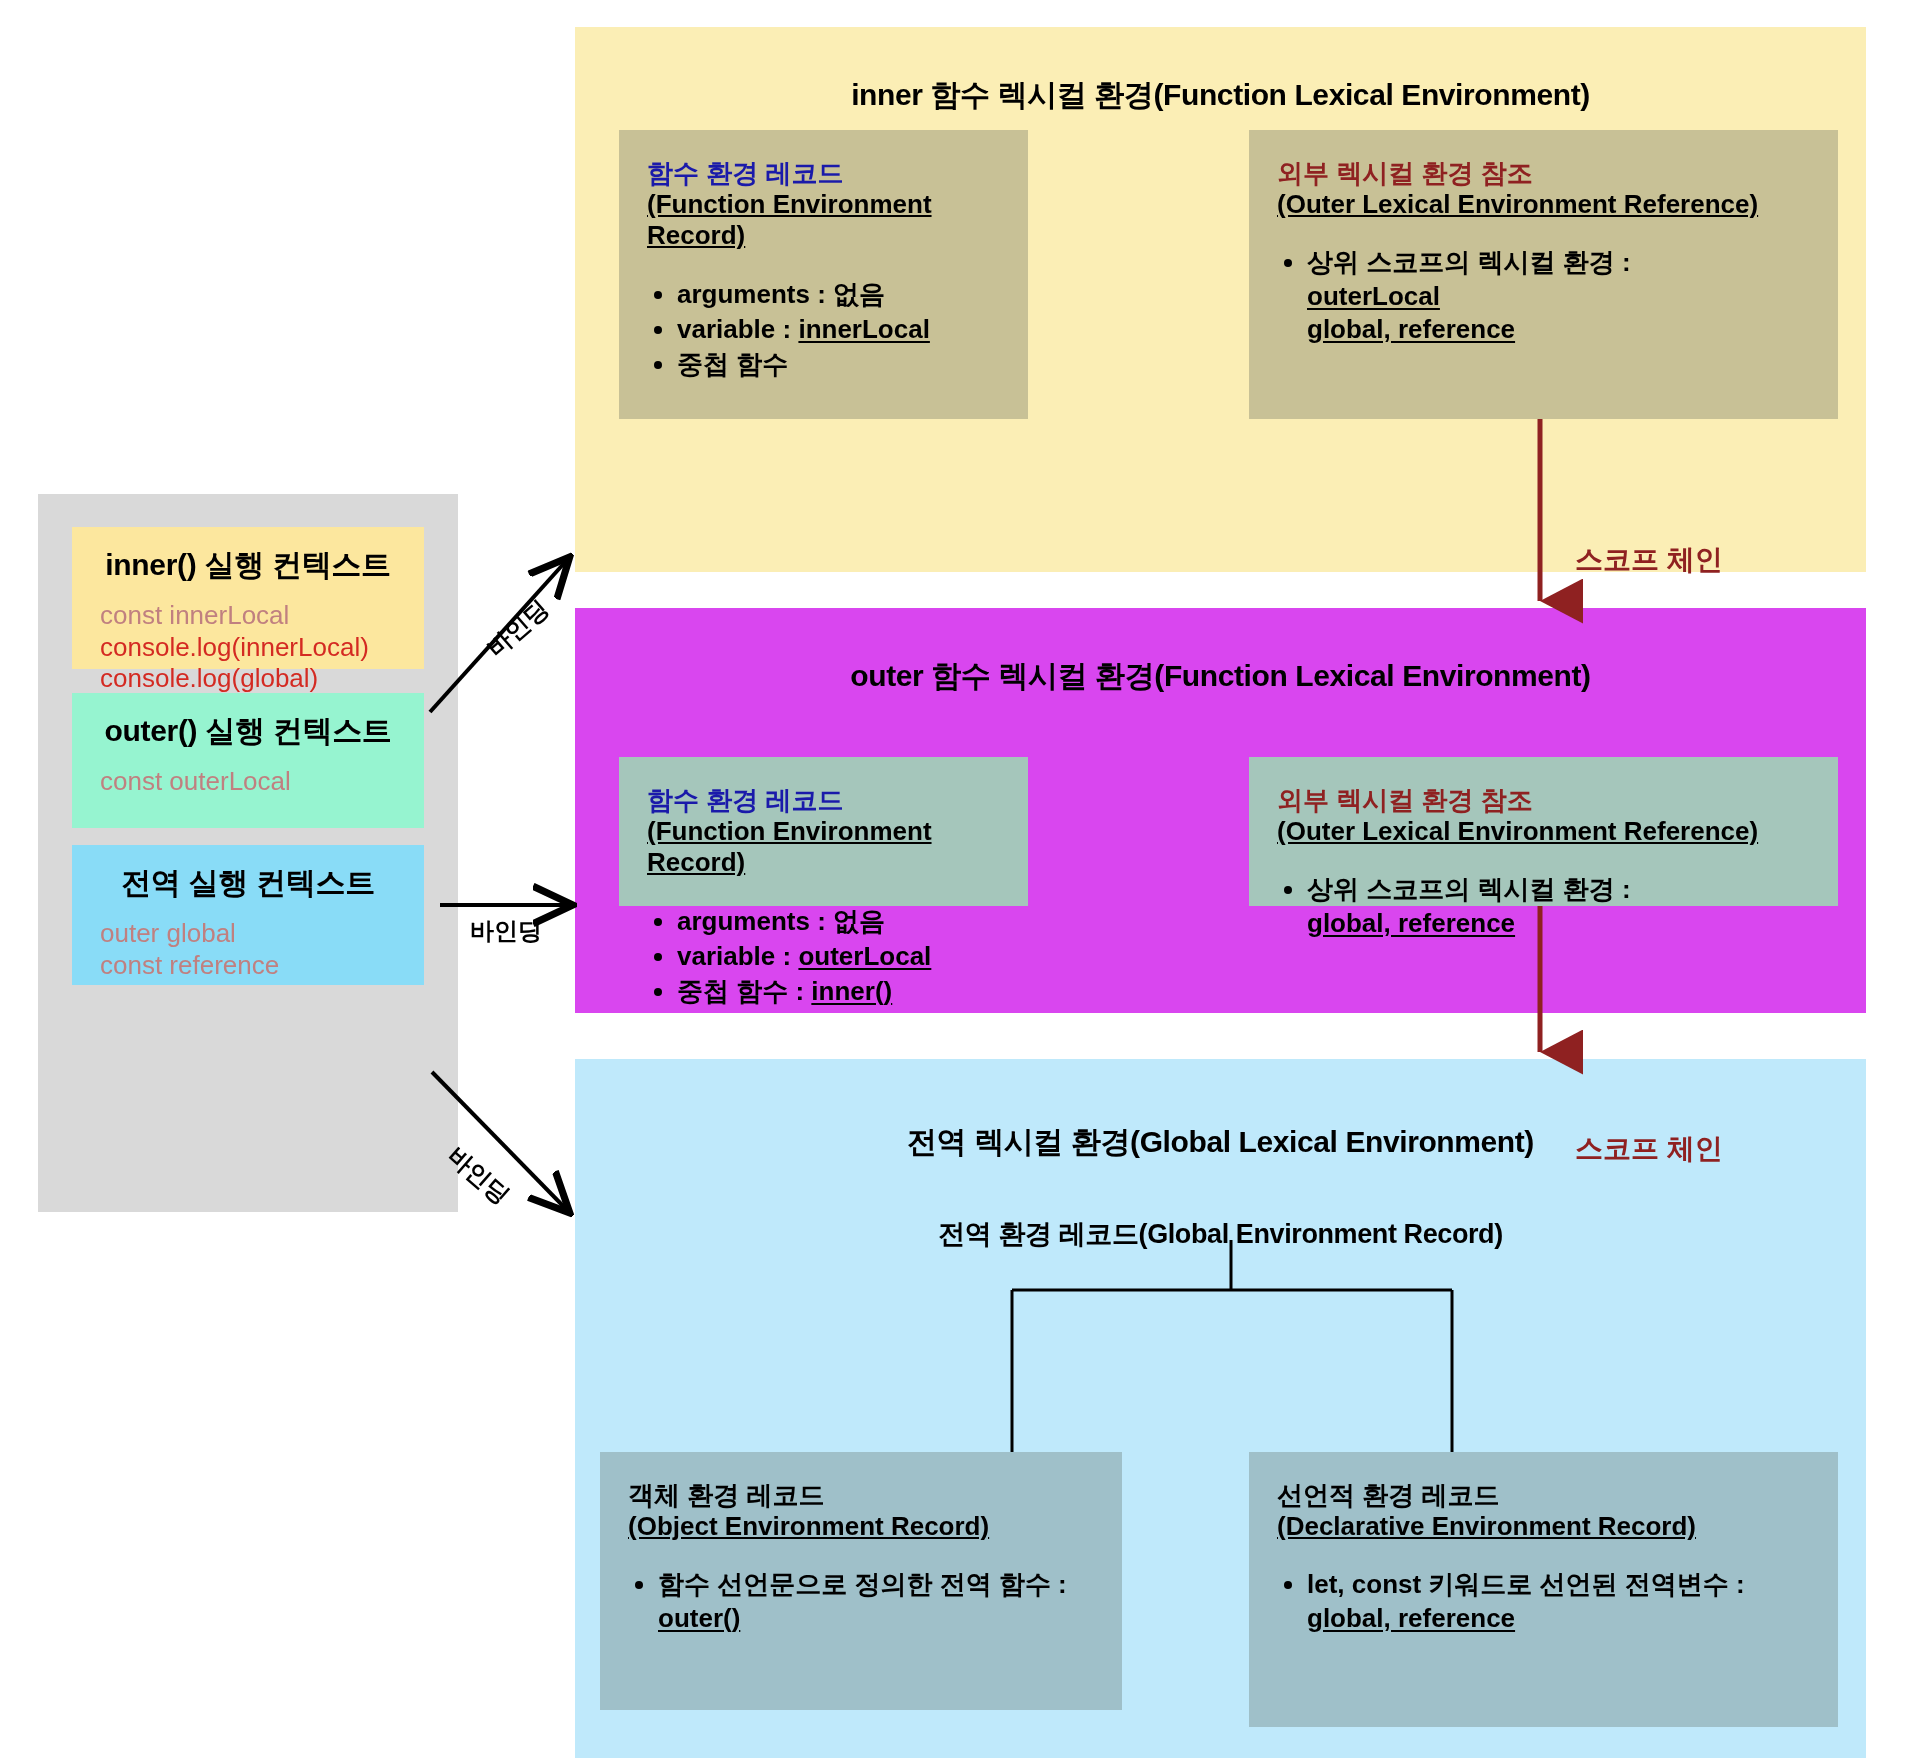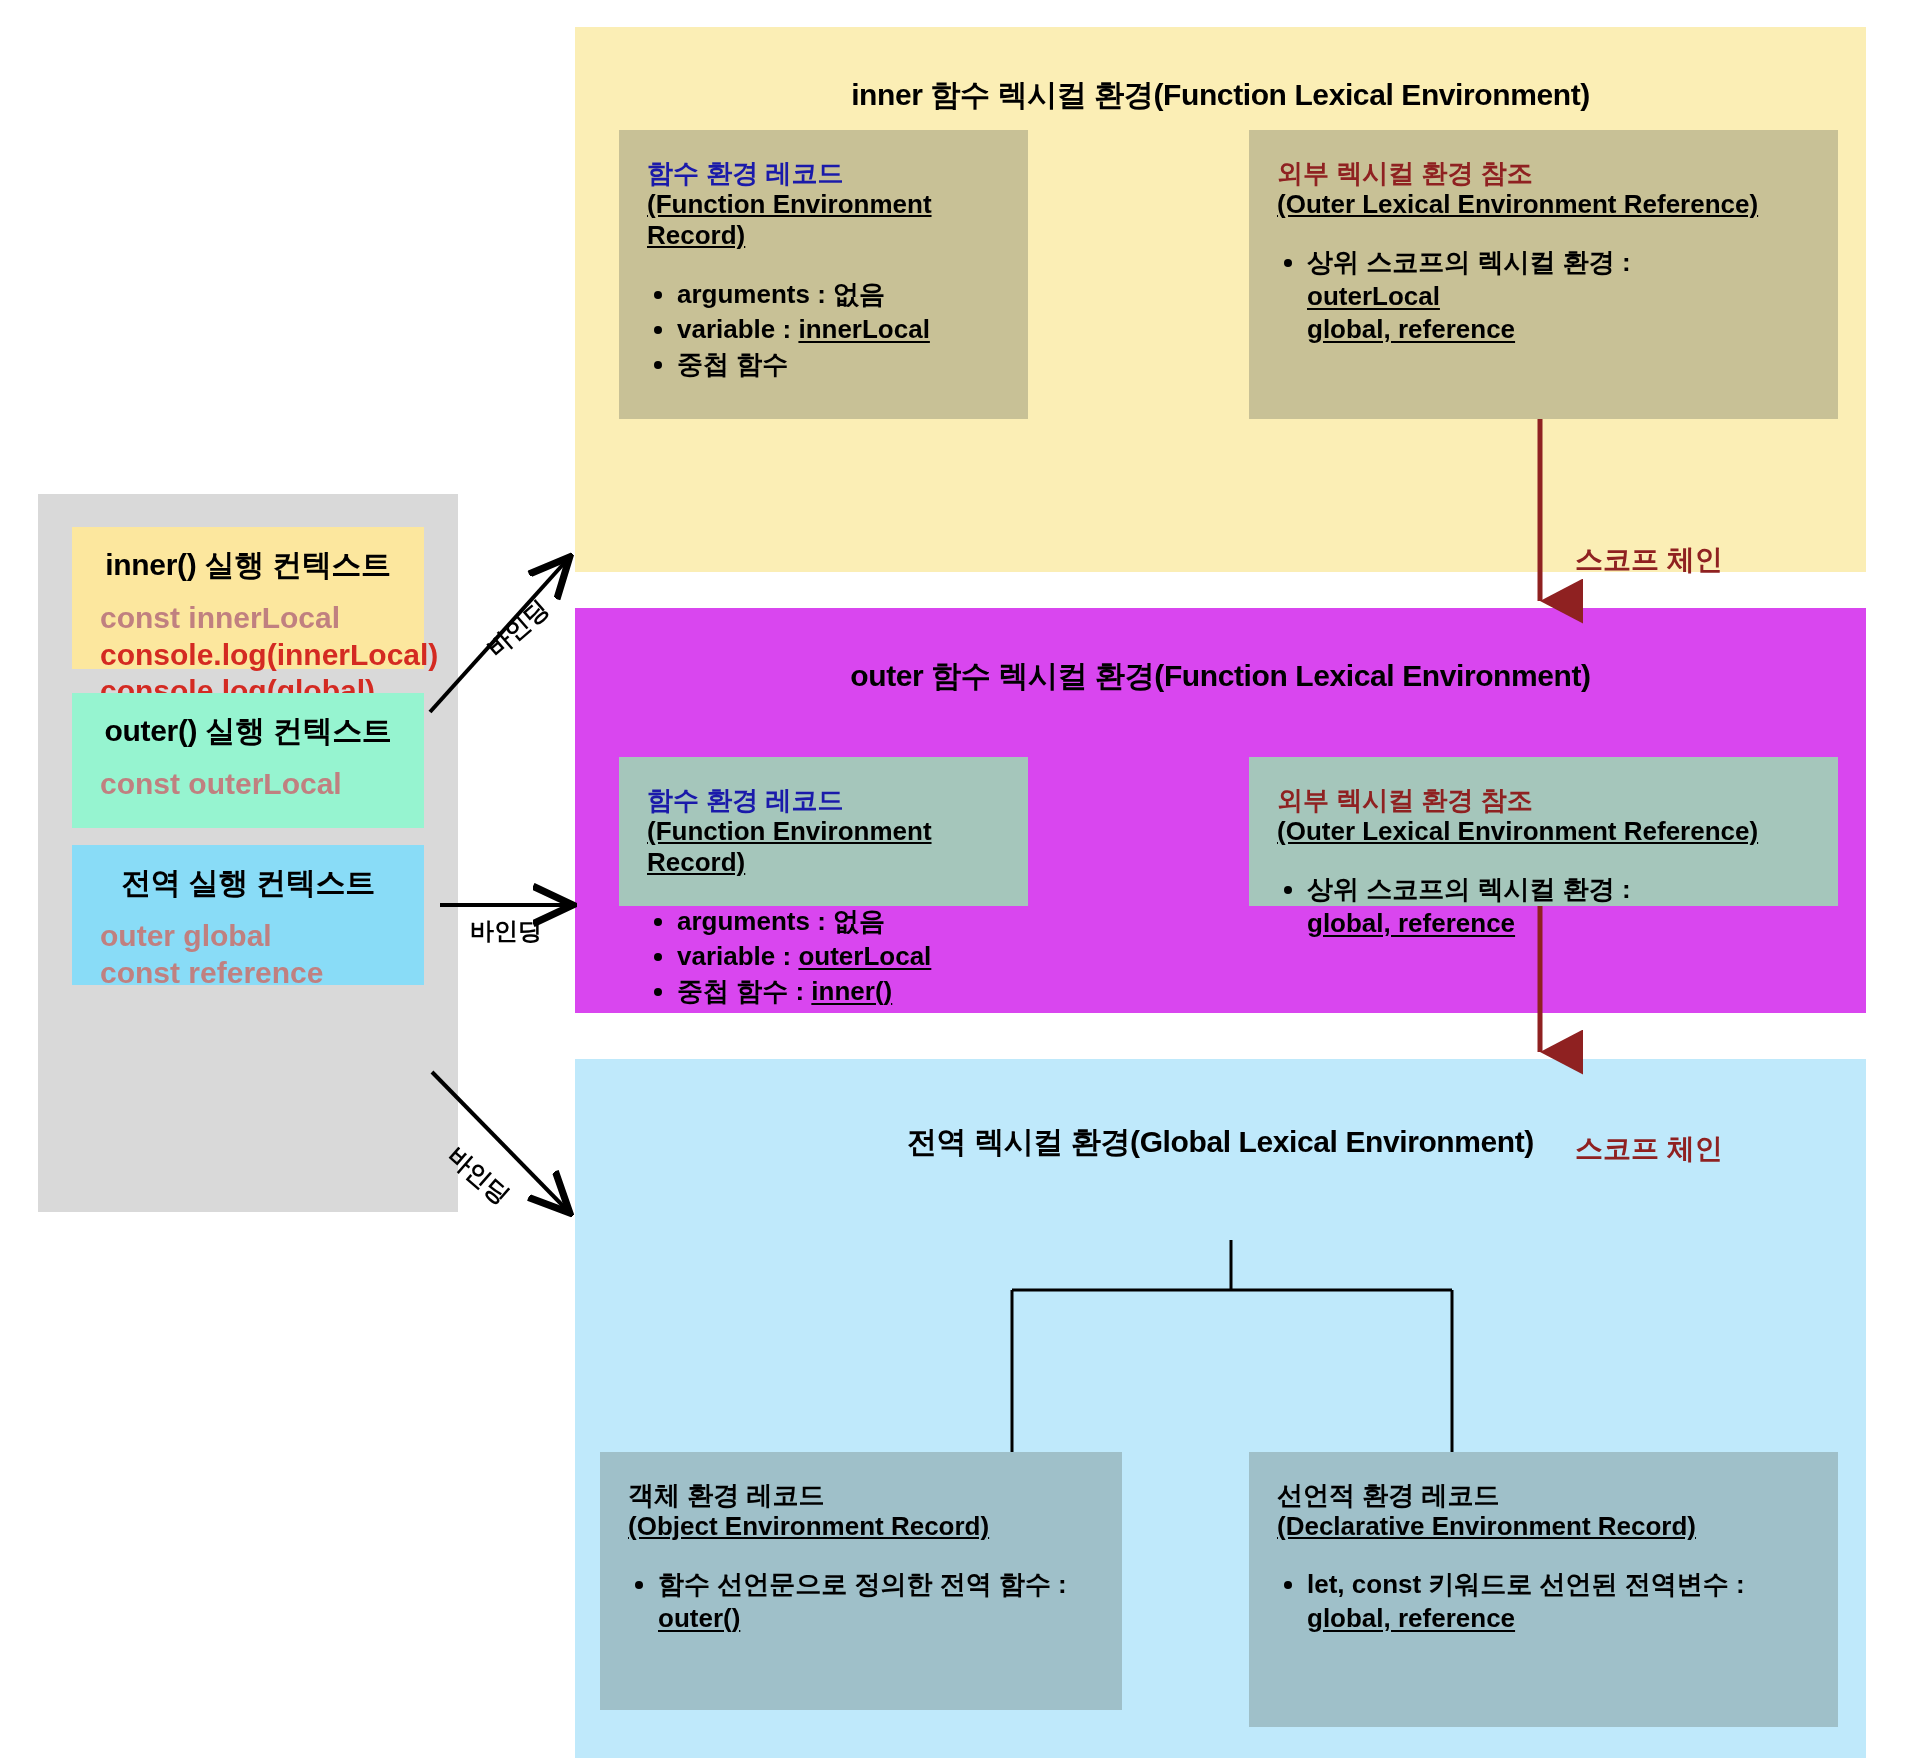--- a/index.html
+++ b/index.html
@@ -15,21 +15,21 @@
   .gray-frame {
     position: absolute; left: 38px; top: 494px; width: 420px; height: 718px;
     background: #d9d9d9;
   }
   .ctx-box { position: absolute; padding: 0; }
   .ctx-title {
     font-size: 30px; font-weight: bold; color: #000; text-align: center;
     padding-top: 18px; letter-spacing: -0.3px;
   }
   .ctx-lines { padding: 14px 0 0 28px; }
-  .ctx-line { font-size: 30px; font-weight: bold; line-height: 1.22; }
+  .ctx-line { font-size: 26px; font-weight: normal; line-height: 1.22; }
   .muted-code { color: #c08080; }
   .red-code { color: #d42a22; }
 
   #ctx-inner { left: 72px; top: 527px; width: 352px; height: 142px; background: #fce79e; }
   #ctx-outer { left: 72px; top: 693px; width: 352px; height: 135px; background: #96f4d0; }
   #ctx-global { left: 72px; top: 845px; width: 352px; height: 140px; background: #89dcf7; }
 
   
   .panel { position: absolute; }
   .panel-title {
@@ -162,20 +162,21 @@
     <ul class="rec-list">
       <li>
         <span>상위 스코프의 렉시컬 환경 :</span><br>
         <span class="u">global, reference</span>
       </li>
     </ul>
   </div>
 
   <div class="panel" id="panel-global">
     <div class="panel-title" style="top:63px;">전역 렉시컬 환경(Global Lexical Environment)</div>
+    <div class="panel-title" style="top:157px; font-size:27px;">전역 환경 레코드(Global Environment Record)</div>
   </div>
 
   <div class="record-box" id="glob-oer">
     <div class="rec-head">
       <span class="ko ko-black">객체 환경 레코드</span>
       <span class="en">(Object Environment Record)</span>
     </div>
     <ul class="rec-list">
       <li>
         <span>함수 선언문으로 정의한 전역 함수 :</span><br>

